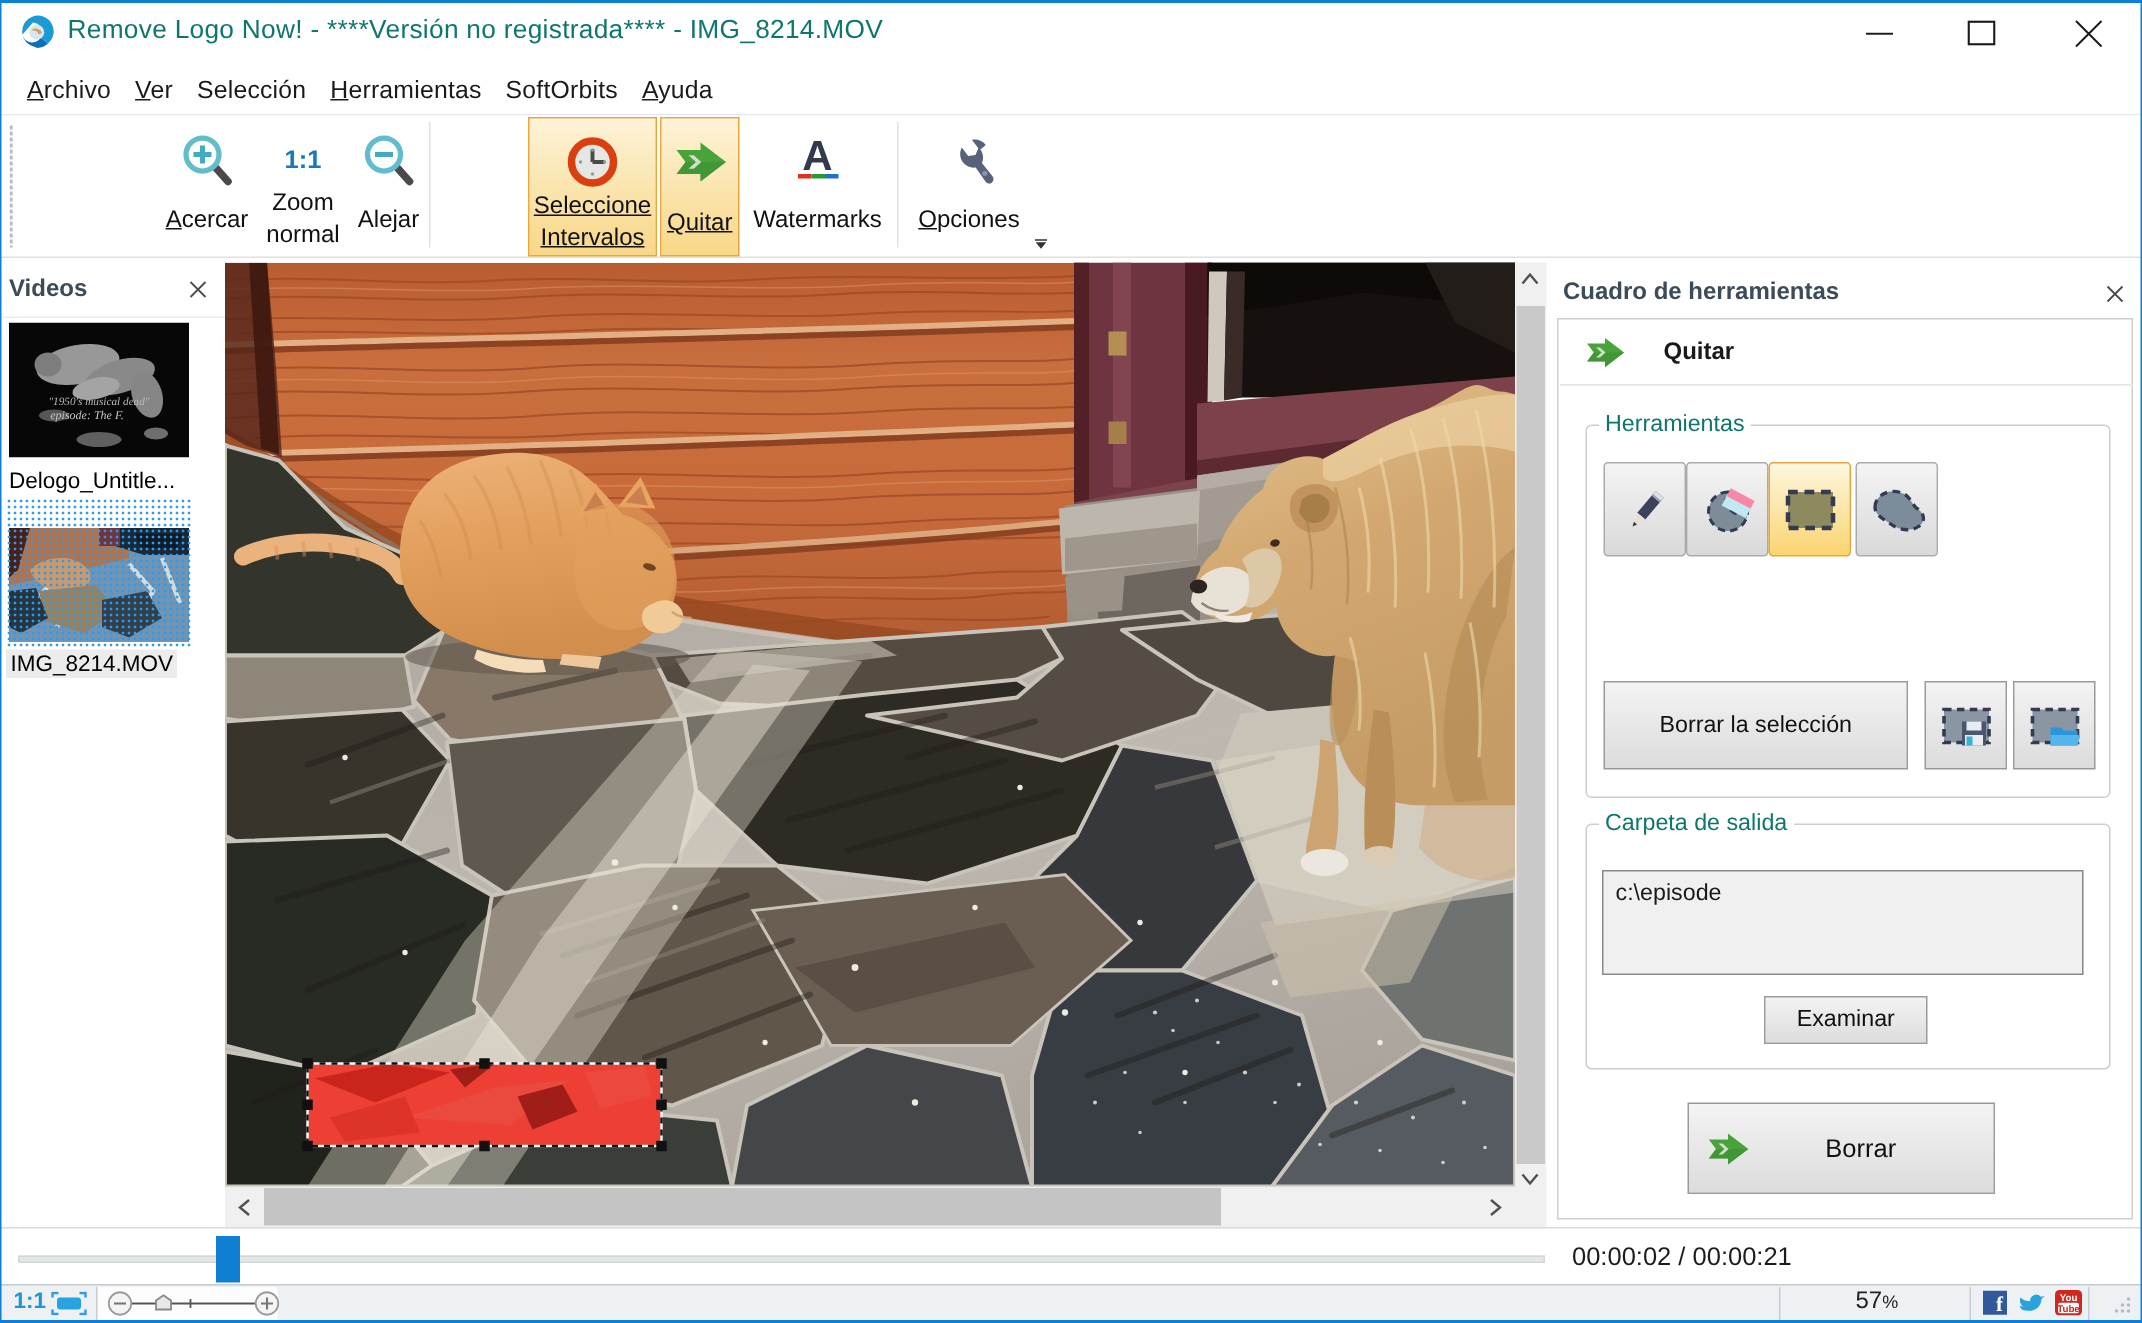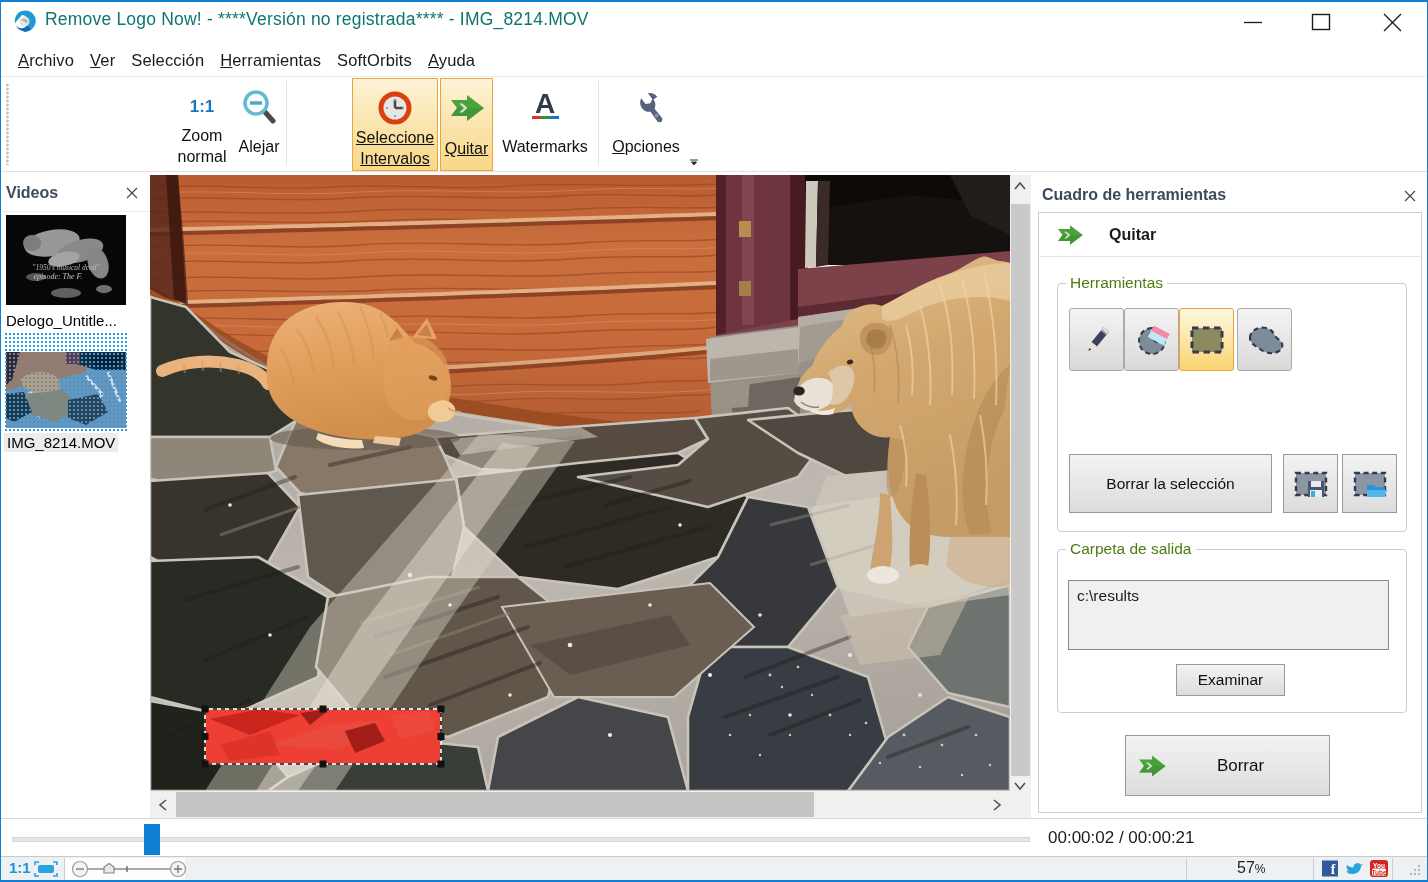--- a/index.html
+++ b/index.html
@@ -23,21 +23,21 @@
 .grip{position:absolute;left:6px;top:6px;height:82px;width:3px;background-image:radial-gradient(#b9b9b9 1px,transparent 1.2px);background-size:3px 4px}
 u{text-decoration:underline}
 
 .lpanel{left:2px;top:175px;width:148px;height:643px;background:#fff}
 .phead{font-size:16px;font-weight:bold;color:#3c4a5a}
 .thlabel{font-size:15px;color:#000}
 
 .rpanel{left:1032px;top:175px;width:394px;height:643px;background:#fff}
 .card{position:absolute;left:6px;top:37px;width:384px;height:601px;border:1px solid #cfcfcf;background:#fff}
 .gbox{position:absolute;border:1px solid #c9ced4;border-radius:4px}
-.glegend{position:absolute;top:-10px;left:8px;background:#fff;padding:0 4px;font-size:15.5px;color:#4d7c0f}
+.glegend{position:absolute;top:-10px;left:8px;background:#fff;padding:0 4px;font-size:15.5px;color:#0f766e}
 .toolbtn{position:absolute;width:55px;height:63px;background:linear-gradient(#f4f4f4,#d9d9d9);border:1px solid #aaa;border-radius:3px;display:flex;align-items:center;justify-content:center}
 .toolbtn.sel{background:linear-gradient(#fdf7e0,#fbd470);border:1px solid #e8a33d}
 .btn{position:absolute;background:linear-gradient(#f3f3f3,#dcdcdc);border:1px solid #9a9a9a;font-size:15.5px;color:#111;display:flex;align-items:center;justify-content:center}
 
 .timerow{left:0;top:818px;width:1428px;height:38px;background:#fff;border-top:1px solid #d9d9d9}
 .statusbar{left:0;top:856px;width:1428px;height:24px;background:#eef1f4;border-top:1px solid #c6cacd;font-size:15px;color:#222}
 .ssep{position:absolute;top:1px;height:22px;width:1px;background:#c9cdd2}
 </style>
 </head>
 <body>
@@ -57,20 +57,30 @@
   </svg>
 <svg class="abs" style="left:1370px;top:0" width="46" height="44">
     <path d="M14 14 L31 31 M31 14 L14 31" stroke="#1a1a1a" stroke-width="1.3"></path>
   </svg>
 
 <div class="abs menu"><span><u>A</u>rchivo</span><span><u>V</u>er</span><span>Selección</span><span><u>H</u>erramientas</span><span>SoftOrbits</span><span><u>A</u>yuda</span></div>
 <div class="abs menusep"></div>
 
 <div class="abs tbar">
   <div class="grip"></div>
+  <div class="tbtn" style="left:108px;top:0;width:60px;height:94px">
+    <div class="ic">
+        <svg width="36" height="36" viewBox="0 0 36 36">
+      <line x1="24" y1="24" x2="32" y2="33" stroke="#4a4a4a" stroke-width="5" stroke-linecap="round"></line>
+      <circle cx="15" cy="15" r="11" fill="#fdfefe" stroke="#62bccc" stroke-width="3.5"></circle>
+      <path d="M15 9 V21 M9 15 H21" stroke="#44aabe" stroke-width="3.4"></path>
+    </svg>
+      </div>
+    <div class="lb" style="top:59px"><u>A</u>cercar</div>
+  </div>
   <div class="tbtn" style="left:170px;top:0;width:64px;height:94px">
     <div class="ic">
         <span style="color:#1878be;font-weight:bold;font-size:17px">1:1</span>
       </div>
     <div class="lb">Zoom<br>normal</div>
   </div>
   <div class="tbtn" style="left:234px;top:0;width:50px;height:94px">
     <div class="ic">
         <svg width="36" height="36" viewBox="0 0 36 36">
       <line x1="24" y1="24" x2="32" y2="33" stroke="#4a4a4a" stroke-width="5" stroke-linecap="round"></line>
@@ -547,21 +557,21 @@
       <div class="btn" style="left:284px;top:170px;width:55px;height:59px">
         <svg width="34" height="30" viewBox="0 0 34 30">
             <rect x="2" y="4" width="30" height="22" fill="#8a96a2" stroke="#333a52" stroke-width="2.4" stroke-dasharray="5 3.6"></rect>
             <path d="M14 16 l7 0 2 2 9 0 0 10 -18 0 Z" fill="#2a95d8"></path>
             <path d="M14 21 l20 0 -2 7 -18 0 Z" fill="#55b5ea"></path>
           </svg>
       </div>
     </div>
     <div class="gbox" style="left:18px;top:336px;width:350px;height:164px">
       <div class="glegend">Carpeta de salida</div>
-      <div class="abs" style="left:10px;top:30px;width:321px;height:70px;background:#f0f0f0;border:1px solid #898989;font-size:15.5px;padding:6px 8px">c:\results</div>
+      <div class="abs" style="left:10px;top:30px;width:321px;height:70px;background:#f0f0f0;border:1px solid #898989;font-size:15.5px;padding:6px 8px">c:\episode</div>
       <div class="btn" style="left:118px;top:114px;width:109px;height:32px">Examinar</div>
     </div>
     <div class="btn" style="left:86px;top:522px;width:205px;height:61px;font-size:17px">
       <svg class="abs" style="left:10px;top:16px" width="32" height="28" viewBox="0 0 40 28">
         <path d="M4 6 L20 6 L20 1 L37 14 L20 27 L20 22 L4 22 L10 14 Z" fill="#49a33b"></path>
         <path d="M10 14 L37 14 L20 27 L20 22 L4 22 Z" fill="#3d8c31" opacity="0.55"></path>
         <path d="M12 9.5 L17 14 L12 18.5 L15.5 18.5 L20.5 14 L15.5 9.5 Z" fill="#cfe0c8"></path>
       </svg>
       <span style="margin-left:26px">Borrar</span>
     </div>

